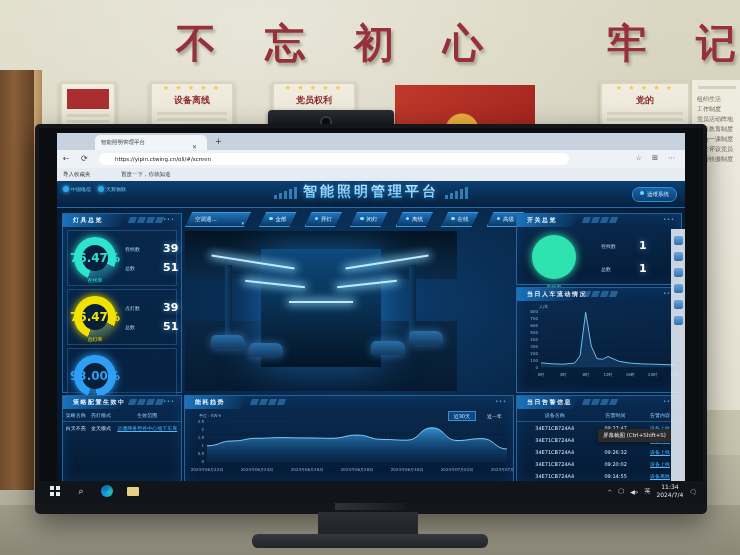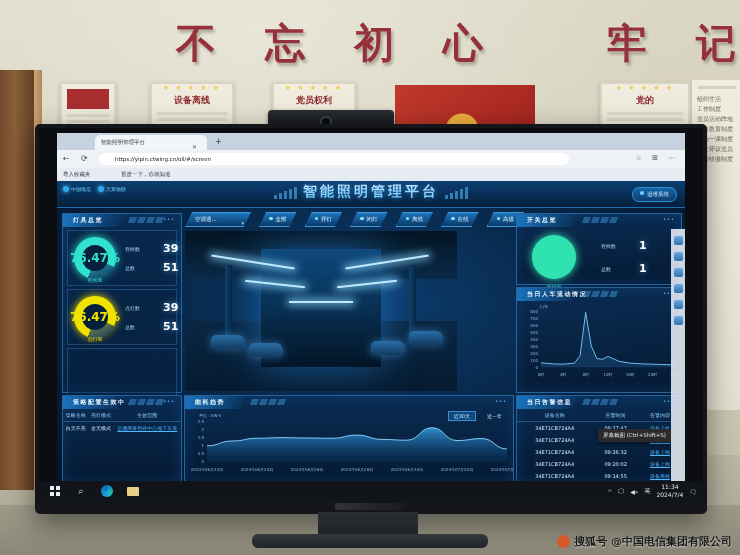--- a/index.html
+++ b/index.html
@@ -415,20 +415,26 @@
                 <span class="gnum">39</span>
               </div>
               <div class="grow">
                 <span class="glabel">总数</span>
                 <span class="gnum">51</span>
               </div>
             </div>
           </div>
 
           <div class="gaugebox">
+            <div class="gauge" id="g2">
+              <div class="ring" style="background: conic-gradient(from 200deg, rgb(47, 159, 245) 0deg, rgb(47, 159, 245) 335deg, rgba(30, 80, 130, 0.45) 335deg, rgba(30, 80, 130, 0.45) 360deg); filter: drop-shadow(rgb(47, 159, 245) 0px 0px 4px);"></div>
+              <div class="hole"></div>
+              <div class="val" style="color: rgb(47, 159, 245);">93.00%</div>
+              <div class="cap" style="color: rgb(47, 159, 245);">节能率</div>
+            </div>
           </div>
         </div>
 
         <div class="panel" style="left:5px;top:214px;width:118px;height:86px;">
           <div class="ptitle">
             <span class="tbg"></span>
             <span class="ttxt">策略配置生效中</span>
             <span class="tdeco">
                 <i></i>
                 <i></i>
@@ -666,17 +672,13 @@
         <span>11:34</span><br>
         <span>2024/7/4</span>
       </span>
       <span>🗨</span>
     </div>
   </div>
 
   <div class="stand"></div>
   <div class="standbase"></div>
 
-  <div class="watermark">
-    <span class="wm-logo"></span>
-    <span>搜狐号 @中国电信集团有限公司</span>
-  </div>
 </div>
 
 </body></html>

